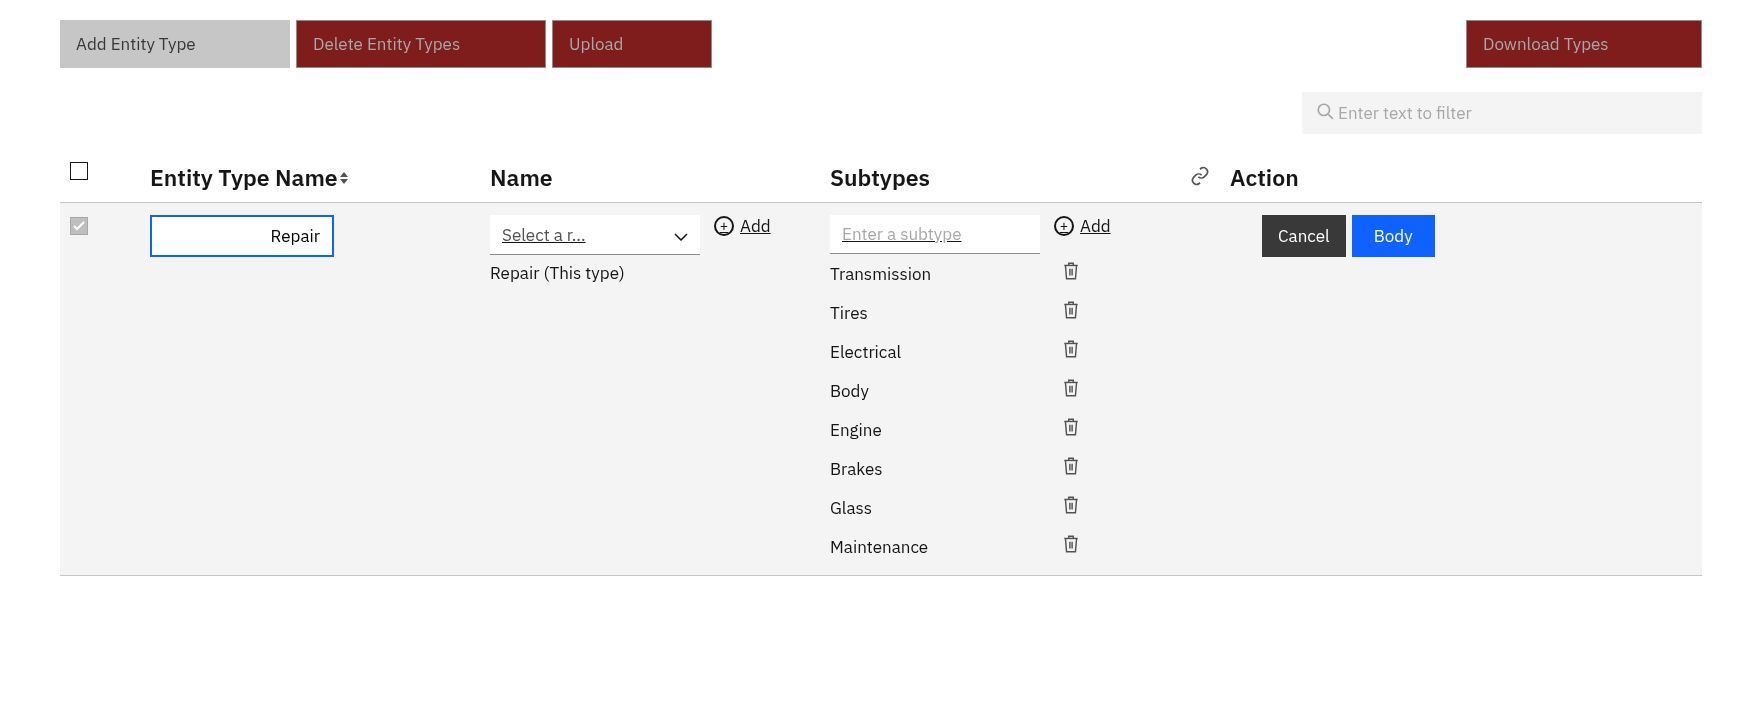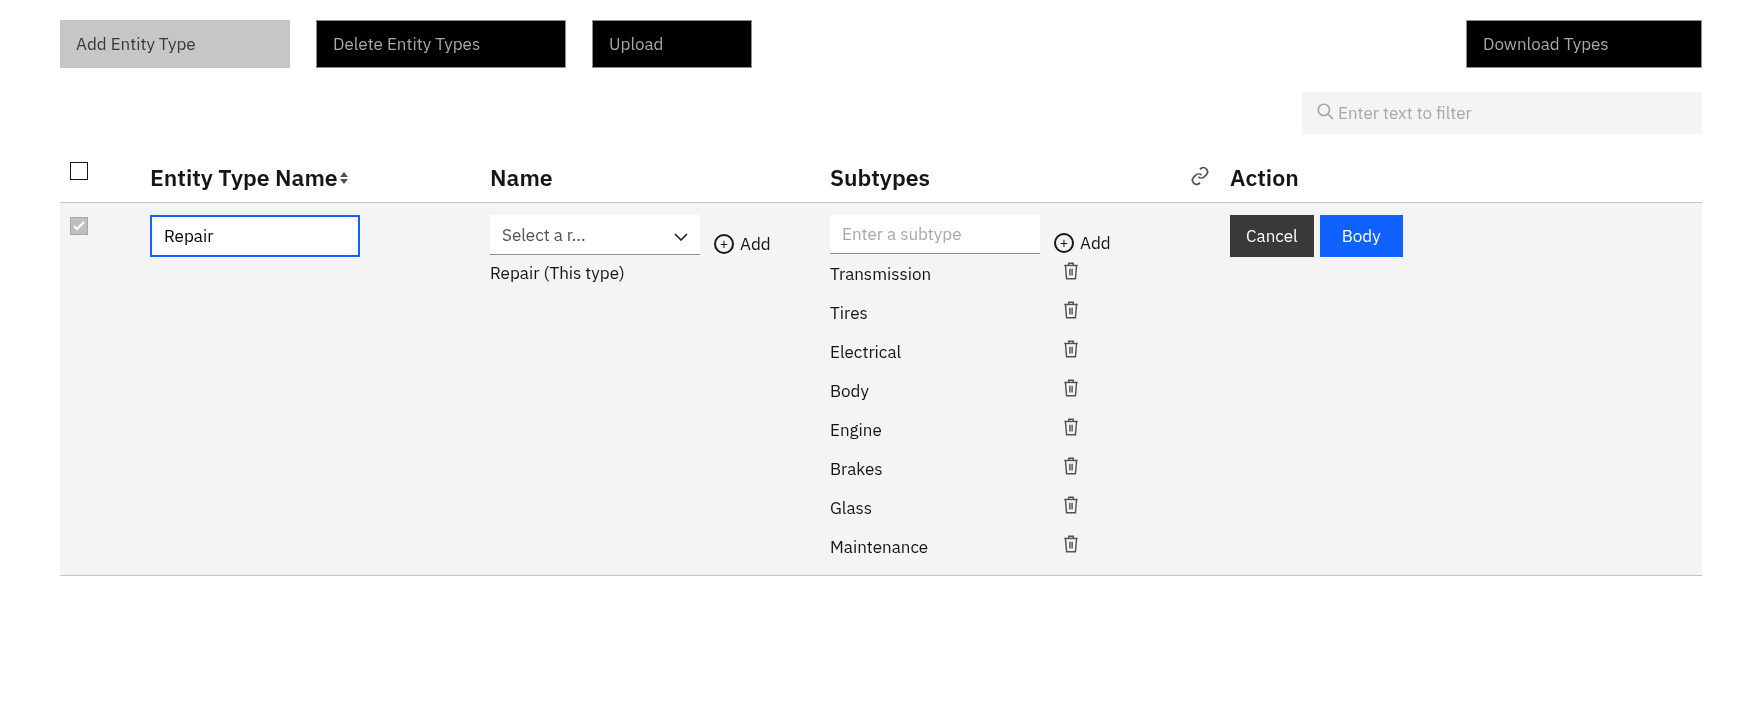--- a/index.html
+++ b/index.html
@@ -3,24 +3,24 @@
 <meta charset="utf-8">
 <style>
   * { box-sizing: border-box; margin: 0; padding: 0; font-family: "IBM Plex Sans", -apple-system, BlinkMacSystemFont, "Segoe UI", Helvetica, Arial, sans-serif; }
   body { background: #fff; color: #161616; padding: 20px 60px; font-size: 16px; }
   .toolbar-row {
     display: flex;
     justify-content: space-between;
     align-items: flex-start;
     margin-bottom: 24px;
   }
-  .toolbar-left { display: flex; gap: 26px; }
+  .toolbar-left { display: flex; gap: 6px; }
   .btn-outline {
     border: 1px solid #8d8d8d;
-    background: #000000;
+    background: #7f1d1d;
     color: #a8a8a8;
     padding: 12px 16px;
     font-size: 17px;
     cursor: pointer;
     min-width: 160px;
     text-align: left;
   }
   .btn-filled {
     border: none;
     background: #c6c6c6;
@@ -79,31 +79,33 @@
   }
   .checkbox.checked svg path { stroke:#fff; }
 
   .body-row {
     background:#f4f4f4;
     border-bottom:1px solid #c6c6c6;
     padding: 12px 0 16px 0;
   }
 
   .name-input {
-    width: 210px;
+    width: 184px;
     padding:8px 12px;
     font-size:17px;
     border:2px solid #0f62fe;
     outline:none;
     background:#fff;
+    text-align:right;
   }
   .role-select {
     display:flex;
-    align-items:flex-end;
+    align-items:flex-start;
     gap:14px;
+    text-decoration:underline;
   }
   .select-box {
     flex:0 0 210px;
     background:#fff;
     border-bottom:1px solid #8d8d8d;
     padding:8px 12px;
     display:flex;
     align-items:center;
     justify-content:space-between;
     cursor:pointer;
@@ -148,21 +150,21 @@
     width:250px;
     font-size:17px;
     color:#161616;
     gap:24px;
   }
   .trash-icon { cursor:pointer; color:#525252; }
   .link-icon-col { display:flex; justify-content:center; }
   .link-icon { color:#525252; }
   .action-cell { display:flex; gap:6px; }
   .btn-cancel {
-    background:#393939; color:#fff; border:none; padding:10px 16px; font-size:17px; cursor:pointer;
+    background:#393939; color:#fff; border:none; padding:10px 16px; font-size:17px; cursor:pointer;margin-left:32px;
   }
   .btn-save {
     background:#0f62fe; color:#fff; border:none; padding:10px 22px; font-size:17px; cursor:pointer;
   }
   .col-1 { padding-left:10px;}
 </style>
 </head>
 <body>
 
 <div class="toolbar-row">

